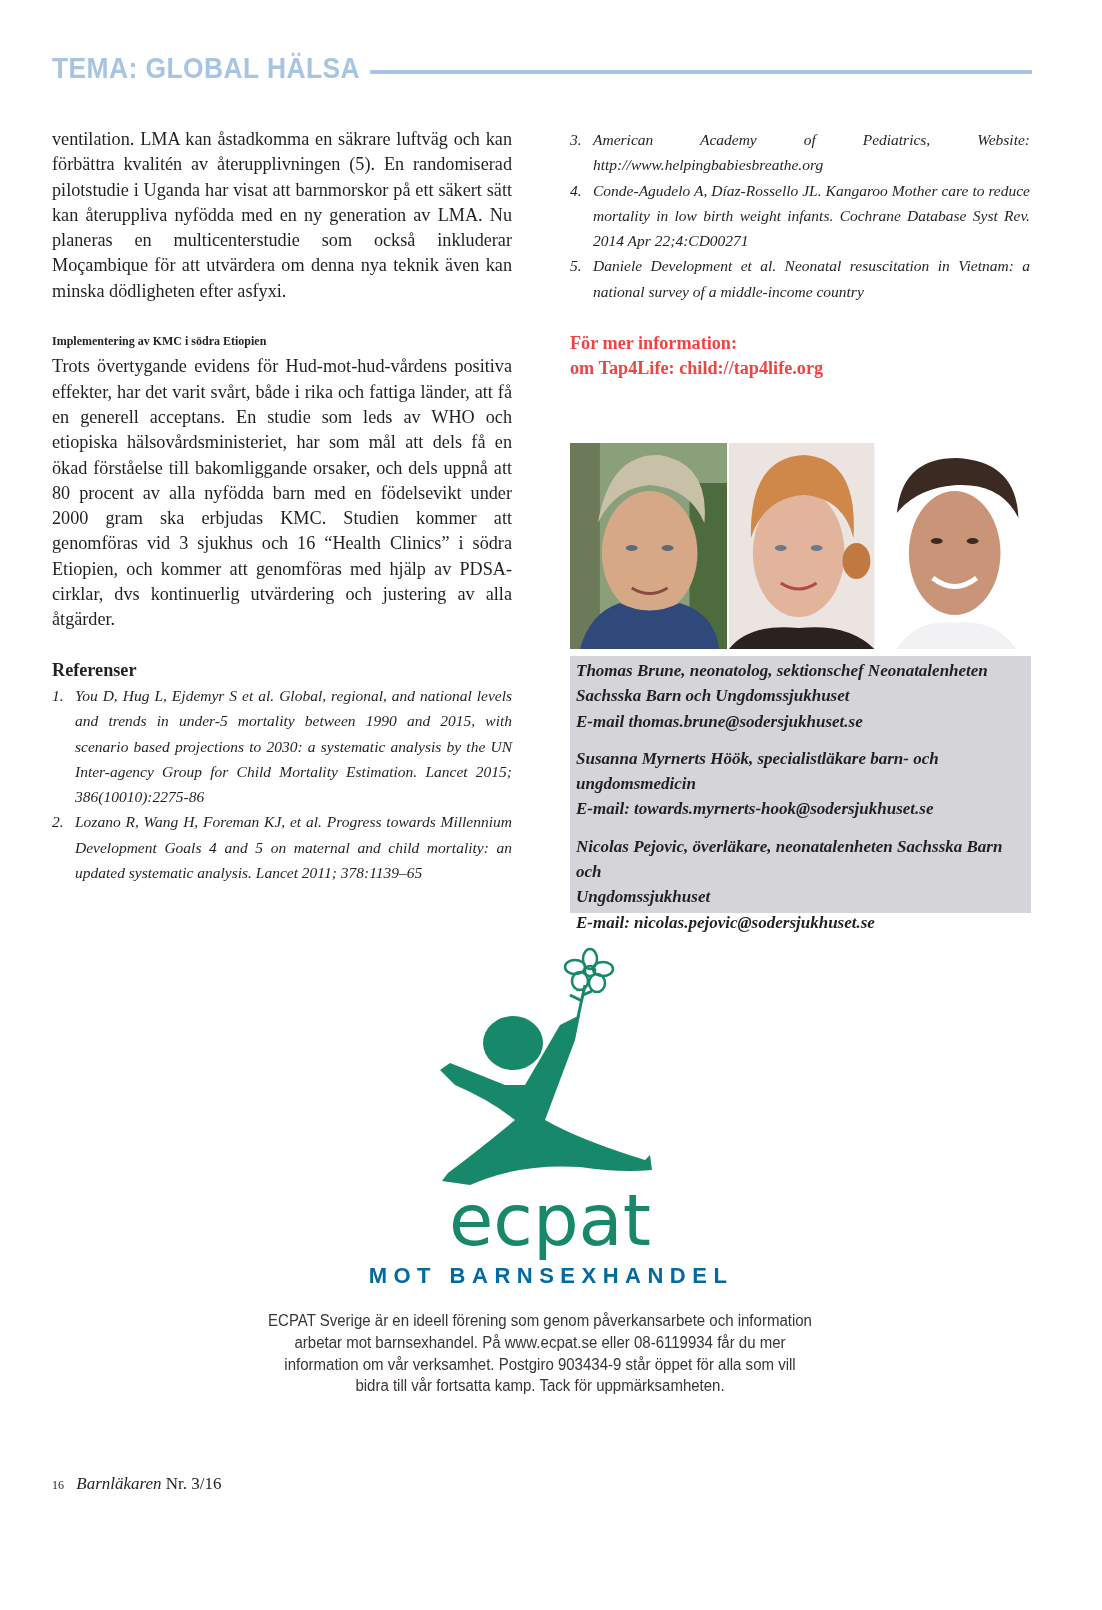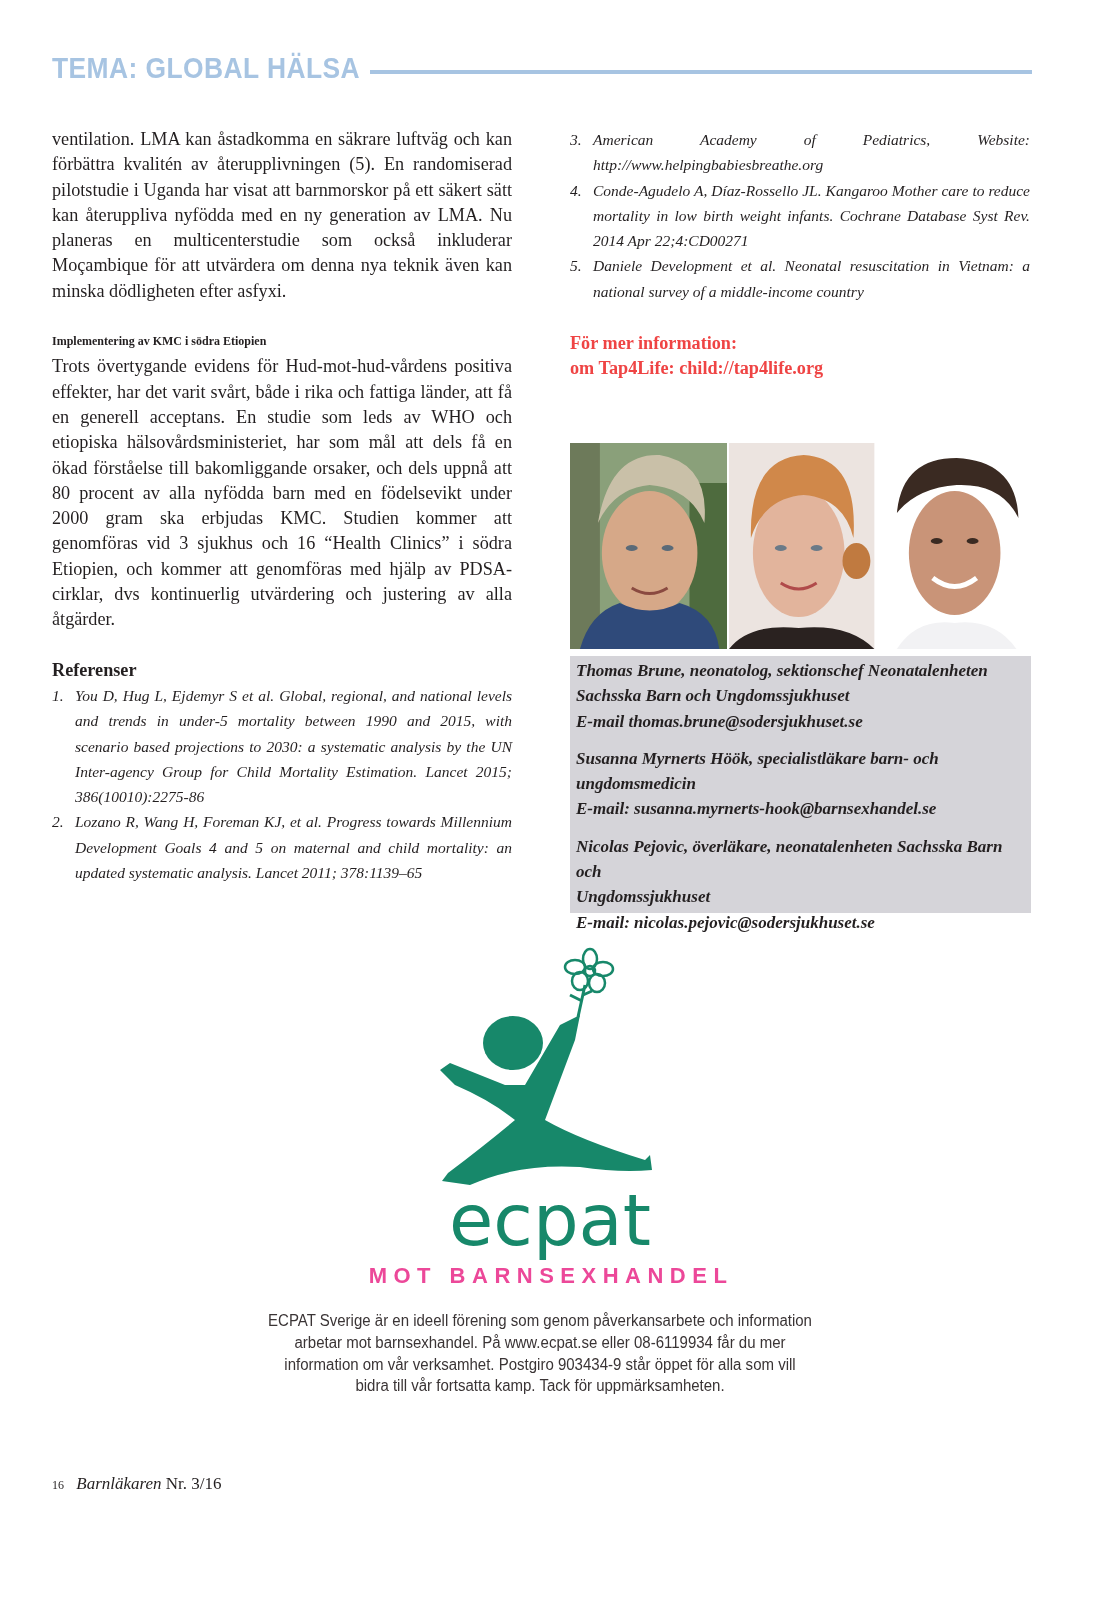--- a/index.html
+++ b/index.html
@@ -35,21 +35,21 @@
 
   .contact-box { position: absolute; left: 570px; top: 656px; width: 461px; height: 257px; background: #d5d4d9;
         box-sizing: border-box; padding: 2px 6px; }
   .contact { font-style: italic; font-size: 17px; line-height: 25.3px; margin: 0 0 12px 0; font-weight: bold; }
 
   .logo { position: absolute; left: 430px; top: 945px; width: 240px; height: 315px; }
   .logo svg { width: 100%; height: 100%; display: block; }
 
   .tagline { position: absolute; left: 0; width: 1102px; top: 1263px; text-align: center;
         font-family: "Liberation Sans", "DejaVu Sans", sans-serif; font-weight: bold; font-size: 22px;
-        letter-spacing: 6.5px; color: #ec4899; }
+        letter-spacing: 6.5px; color: #0369a1; }
   .ecpat-text { position: absolute; left: 240px; width: 600px; top: 1310px; text-align: center;
         font-family: "Liberation Sans", "DejaVu Sans", sans-serif; font-size: 15.8px; line-height: 21.8px;
         color: #3a3435; transform: scaleX(0.95); transform-origin: center; }
 
   .footer { position: absolute; left: 52px; top: 1474px; font-size: 17px; white-space: nowrap; }
   .footer .page-num { font-size: 12px; margin-right: 8px; }
   .footer .mag { font-style: italic; }
 </style>
 </head>
 <body>
@@ -138,21 +138,21 @@
 
 <div class="contact-box">
   <div class="contact">
     <div>Thomas Brune, neonatolog, sektionschef Neonatalenheten</div>
     <div>Sachsska Barn och Ungdomssjukhuset</div>
     <div>E-mail thomas.brune@sodersjukhuset.se</div>
   </div>
   <div class="contact">
     <div>Susanna Myrnerts Höök, specialistläkare barn- och</div>
     <div>ungdomsmedicin</div>
-    <div>E-mail: susanna.myrnerts-hook@barnsexhandel.se</div>
+    <div>E-mail: towards.myrnerts-hook@sodersjukhuset.se</div>
   </div>
   <div class="contact">
     <div>Nicolas Pejovic, överläkare, neonatalenheten Sachsska Barn och</div>
     <div>Ungdomssjukhuset</div>
     <div>E-mail: nicolas.pejovic@sodersjukhuset.se</div>
   </div>
 </div>
 
 <div class="logo">
   <svg viewBox="0 0 240 315">

